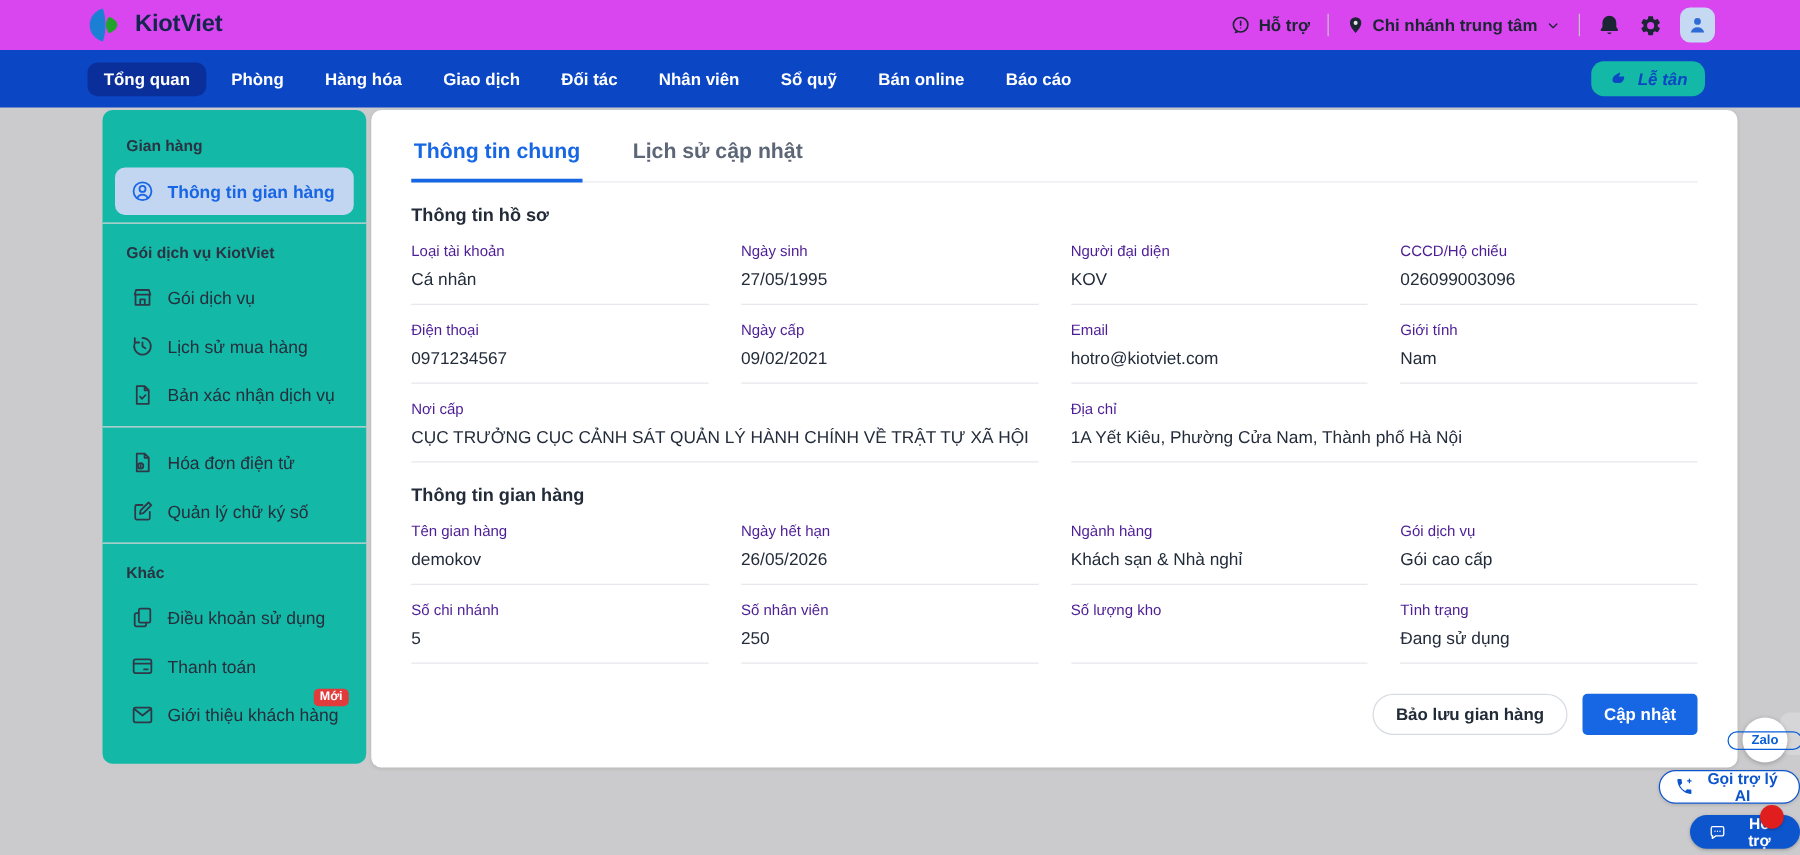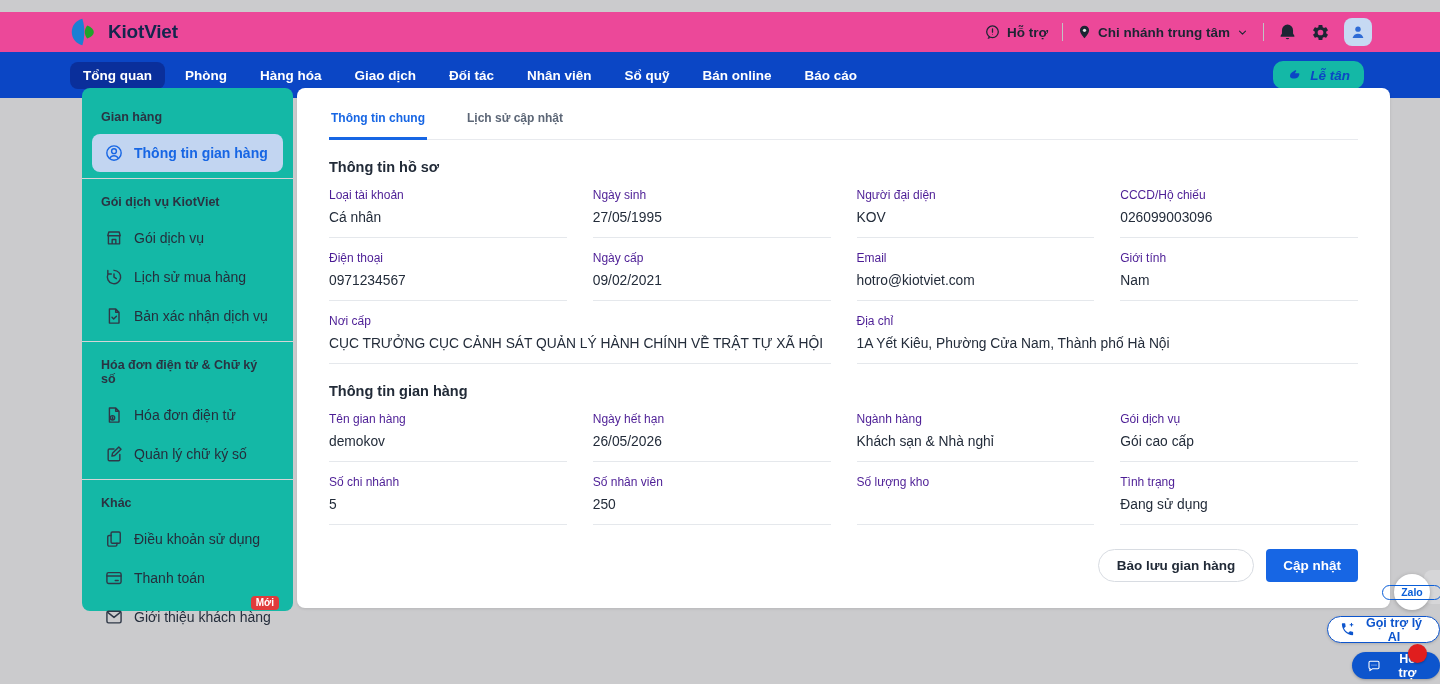--- a/index.html
+++ b/index.html
@@ -5,22 +5,22 @@
   * { margin:0; padding:0; box-sizing:border-box; }
   html,body { width:1440px; height:684px; overflow:hidden; }
   body {
     font-family:"Liberation Sans","DejaVu Sans",sans-serif;
     background:#cbcbcd; color:#222b38; position:relative;
   }
   svg { display:block; }
 
   
   .topbar {
-    height:40px; background:#ec4899; display:flex; align-items:center;
-    justify-content:space-between; padding:0 68px 0 70px;margin-top:12px;
+    height:40px; background:#d946ef; display:flex; align-items:center;
+    justify-content:space-between; padding:0 68px 0 70px;
   }
   .brand { display:flex; align-items:center; gap:8px; }
   .brand-name { font-size:19px; font-weight:800; color:#13264d; letter-spacing:-0.2px; }
   .top-right { display:flex; align-items:center; gap:14px; }
   .top-link { display:flex; align-items:center; gap:6px; font-size:13.5px; font-weight:600; color:#1c2533; cursor:pointer; }
   .vdiv { width:1px; height:18px; background:#c2c2c4; }
   .icon-btn { display:flex; align-items:center; justify-content:center; cursor:pointer; }
   .avatar { width:28px; height:28px; border-radius:8px; background:#c6d9f3; display:flex; align-items:center; justify-content:center; cursor:pointer; }
 
   
@@ -59,21 +59,21 @@
     font-size:10px; font-weight:700; border-radius:4px; padding:2px 5px; line-height:1;
   }
 
   
   .card {
     position:absolute; left:297px; top:88px; width:1093px; min-height:461px;
     background:#fff; border-radius:8px; padding:0 32px 26px;
     box-shadow:0 1px 3px rgba(0,0,0,.10);
   }
   .tabs { display:flex; gap:38px; border-bottom:1px solid #e8eaee; padding-top:13px; }
-  .tab { font-size:12px; font-weight:600; color:#5c6676; padding:10px 2px 12px; cursor:pointer; border-bottom:3px solid transparent; margin-bottom:-1px; }
+  .tab { font-size:17px; font-weight:600; color:#5c6676; padding:10px 2px 12px; cursor:pointer; border-bottom:3px solid transparent; margin-bottom:-1px; }
   .tab.active { color:#1766e4; font-weight:700; border-bottom-color:#1766e4; }
   .sec-title { font-size:14.5px; font-weight:700; color:#222b38; margin-top:19px; }
   .fgrid { display:grid; grid-template-columns:repeat(4,1fr); column-gap:26px; }
   .field { padding-top:13px; }
   .field.span2 { grid-column:span 2; }
   .flabel { font-size:12px; color:#4c1d95; margin-bottom:8px; }
   .fvalue {
     font-size:13.8px; color:#232c3a; padding-bottom:11px; min-height:28px;
     border-bottom:1px solid #e5e8ec; white-space:nowrap;
   }
@@ -232,21 +232,20 @@
       <span class="sicon">
         <svg width="20" height="20" viewBox="0 0 24 24" fill="none" stroke="currentColor" stroke-width="1.7" stroke-linecap="round" stroke-linejoin="round">
           <path d="M6.5 3.5h7.6L18 7.4v13.1H6.5zM14 3.5v4h4M9.6 13.6l2 2 3.3-3.4"></path>
         </svg>
       </span>
       <span>Bản xác nhận dịch vụ</span>
     </div>
   </div>
 
   <div class="side-section">
-    <div class="side-header">Hóa đơn điện tử &amp; Chữ ký số</div>
     <div class="side-item">
       <span class="sicon">
         <svg width="20" height="20" viewBox="0 0 24 24" fill="none" stroke="currentColor" stroke-width="1.7" stroke-linecap="round" stroke-linejoin="round">
           <path d="M6.5 3.5h7.6L18 7.4v13.1H6.5zM14 3.5v4h4"></path>
           <circle cx="10.2" cy="15.3" r="2.6"></circle>
             <path d="M10.2 14.2v2.2"></path>
         </svg>
       </span>
       <span>Hóa đơn điện tử</span>
     </div>

